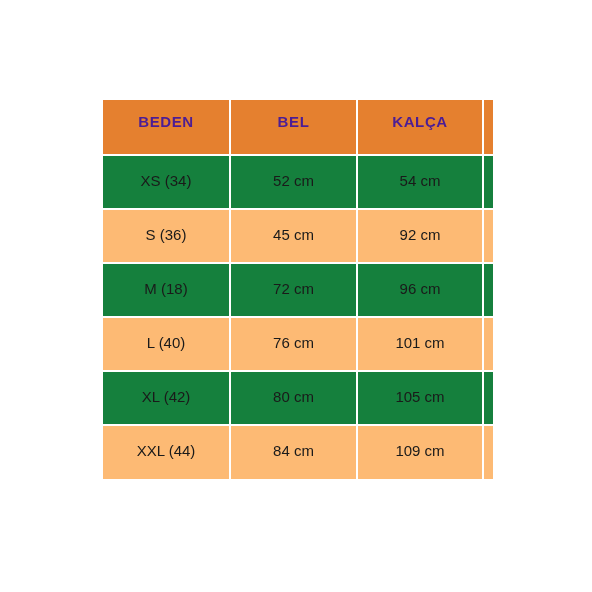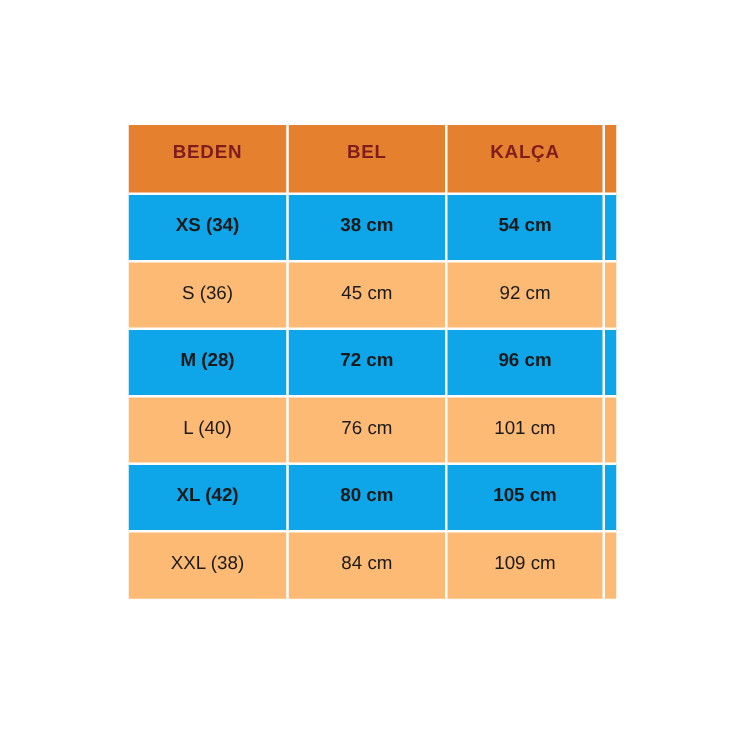--- a/index.html
+++ b/index.html
@@ -50,21 +50,21 @@
   }
   #size-table td:last-child,
   #size-table th:last-child {
     border-right: none;
   }
 
   
   .thead-row th {
     height: 55px;
     background: #e5802f;
-    color: #7f1d1d;
+    color: #4c1d95;
     font-size: 15px;
     font-weight: bold;
     letter-spacing: 0.6px;
     border-bottom: 2px solid #ffffff;
   }
   .thead-row th .cell-text {
     display: block;
     padding-top: 13px;
   }
   .thead-row th.edge-cell .cell-text {
@@ -82,21 +82,21 @@
     border-bottom: none;
   }
   .body-row td .cell-text {
     display: block;
     padding-top: 16px;
   }
   .body-row td.edge-cell .cell-text {
     padding-top: 0;
   }
 
-  .row-dark  td { background: #0ea5e9; font-weight: bold; }
+  .row-dark  td { background: #15803d; }
   .row-light td { background: #fdba74; }
 </style>
 </head>
 <body>
 
 <table id="size-table">
   <colgroup>
     <col class="c-beden">
     <col class="c-bel">
     <col class="c-kalca">
@@ -119,21 +119,21 @@
       </th>
     </tr>
   </thead>
 
   <tbody>
     <tr class="body-row row-dark">
       <td>
         <span class="cell-text">XS (34)</span>
       </td>
       <td>
-        <span class="cell-text">38 cm</span>
+        <span class="cell-text">52 cm</span>
       </td>
       <td>
         <span class="cell-text">54 cm</span>
       </td>
       <td class="edge-cell">
         <span class="cell-text"></span>
       </td>
     </tr>
 
     <tr class="body-row row-light">
@@ -146,21 +146,21 @@
       <td>
         <span class="cell-text">92 cm</span>
       </td>
       <td class="edge-cell">
         <span class="cell-text"></span>
       </td>
     </tr>
 
     <tr class="body-row row-dark">
       <td>
-        <span class="cell-text">M (28)</span>
+        <span class="cell-text">M (18)</span>
       </td>
       <td>
         <span class="cell-text">72 cm</span>
       </td>
       <td>
         <span class="cell-text">96 cm</span>
       </td>
       <td class="edge-cell">
         <span class="cell-text"></span>
       </td>
@@ -191,21 +191,21 @@
       <td>
         <span class="cell-text">105 cm</span>
       </td>
       <td class="edge-cell">
         <span class="cell-text"></span>
       </td>
     </tr>
 
     <tr class="body-row row-light">
       <td>
-        <span class="cell-text">XXL (38)</span>
+        <span class="cell-text">XXL (44)</span>
       </td>
       <td>
         <span class="cell-text">84 cm</span>
       </td>
       <td>
         <span class="cell-text">109 cm</span>
       </td>
       <td class="edge-cell">
         <span class="cell-text"></span>
       </td>

